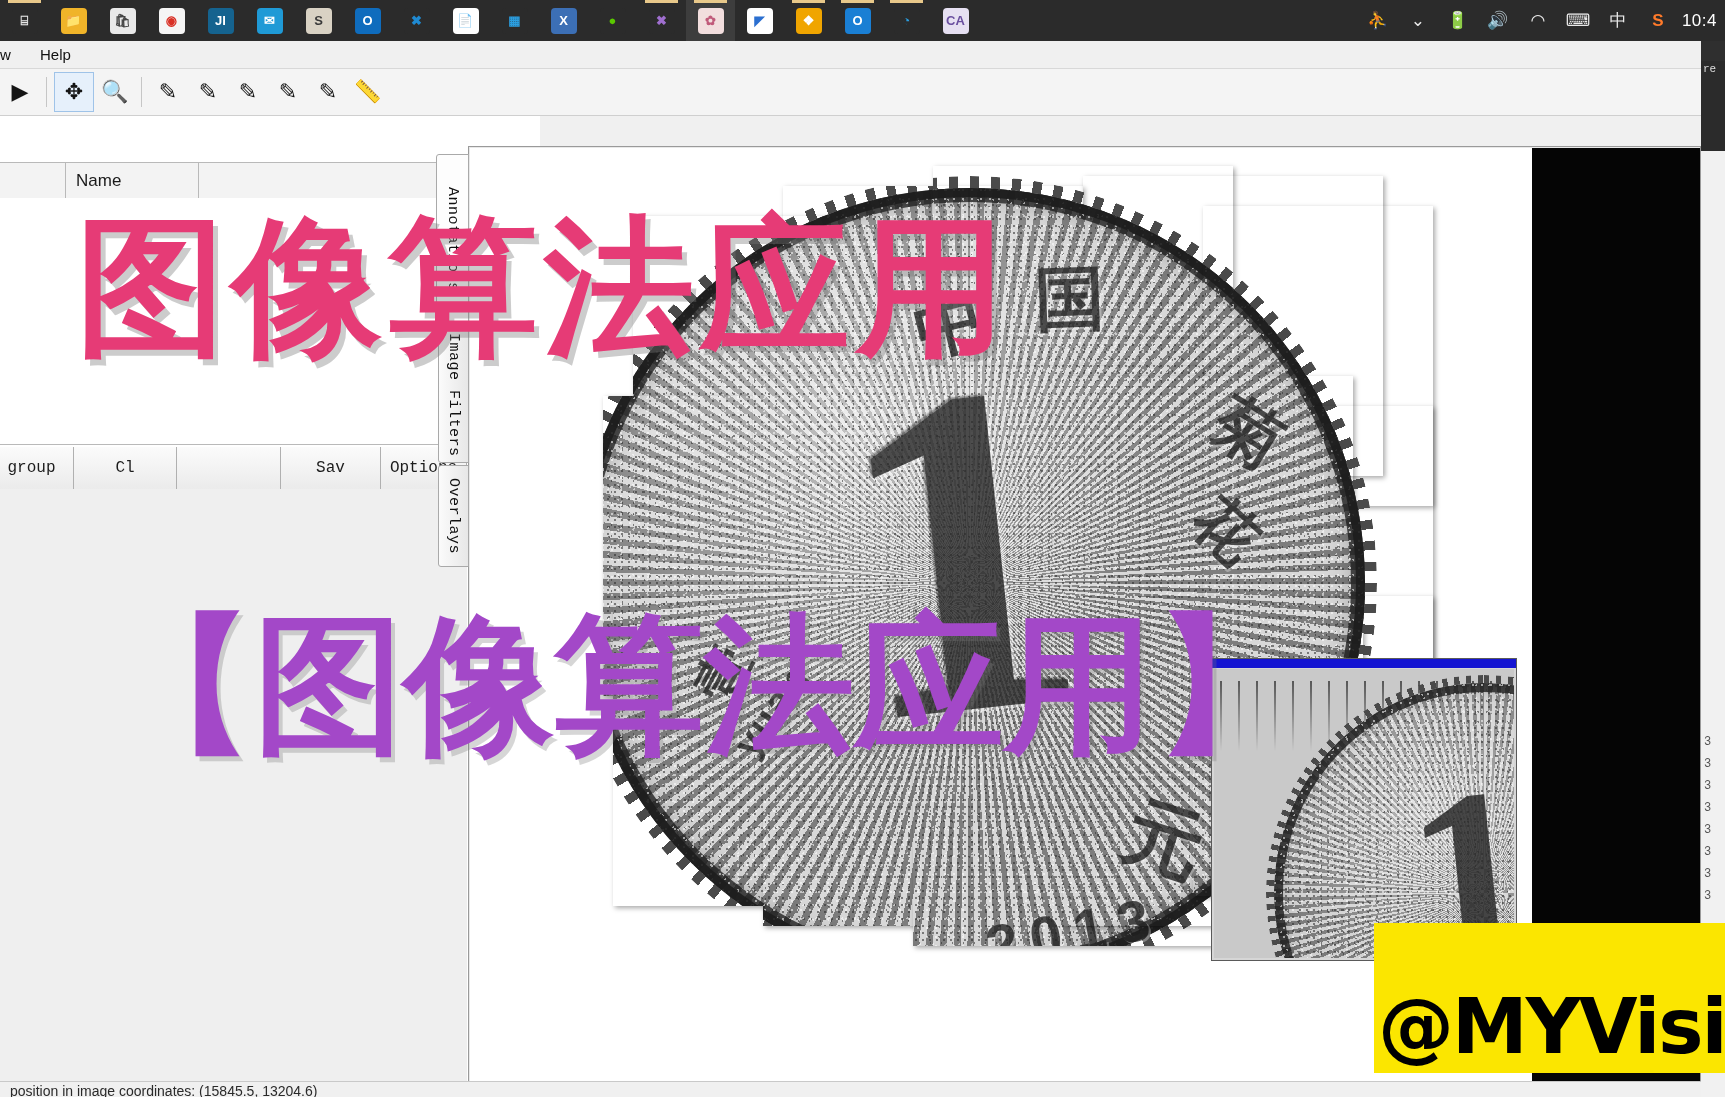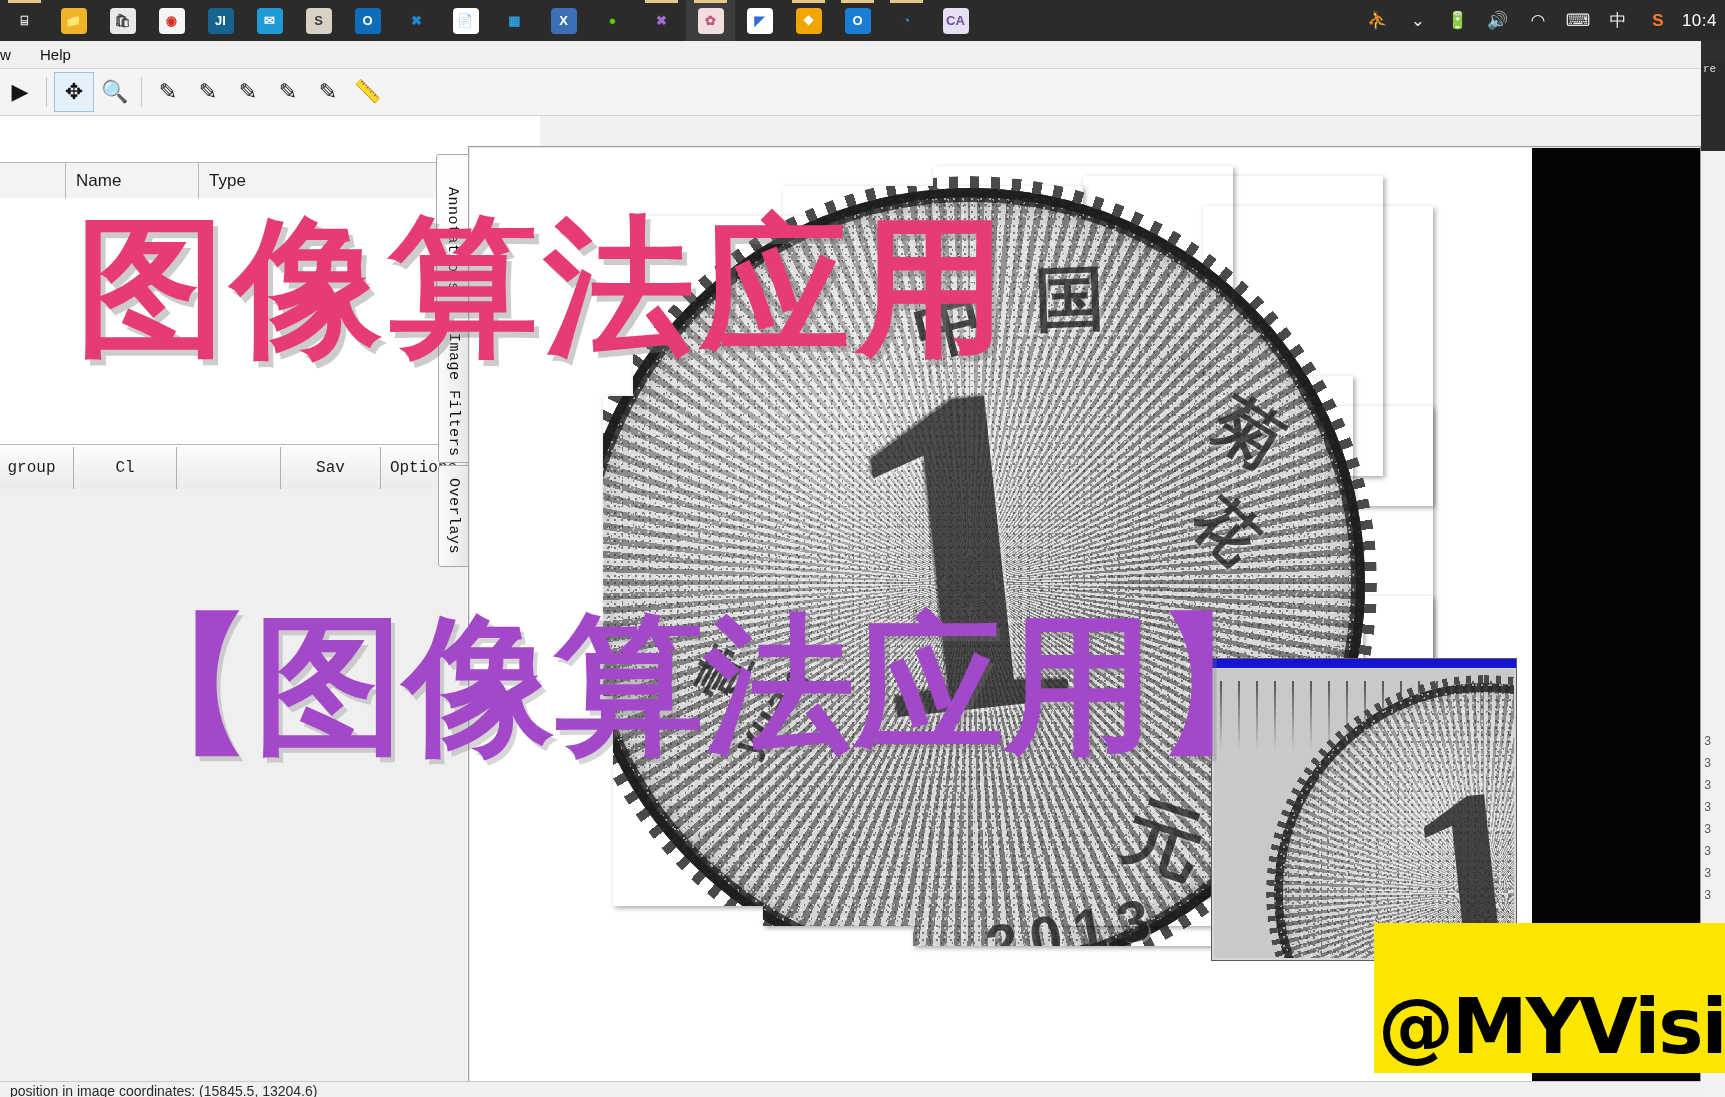--- a/index.html
+++ b/index.html
@@ -267,21 +267,20 @@
         <div class="tool" style="font-size: 22px; color: rgb(20, 20, 20);">✎</div>
         <div class="tool" style="font-size: 22px; color: rgb(20, 20, 20);">✎</div>
         <div class="tool" style="font-size: 22px; color: rgb(20, 20, 20);">📏</div>
       </div>
   </div>
 
   <div class="leftpanel">
     <div class="tblhead">
       <div class="th c0"></div>
       <div class="th c1">Name</div>
-      <div class="th c2">Type</div>
     </div>
     <div class="tblbody"></div>
     <div class="btnrow" id="left-buttons">
         <div class="lbtn" style="width: 84px;">group</div>
         <div class="lbtn" style="width: 103px;">Cl</div>
         <div class="lbtn" style="width: 104px;"></div>
         <div class="lbtn" style="width: 100px;">Sav</div>
         <div class="lbtn" style="width: 86px;">Options</div>
       </div>
     <div class="lower-left"></div>

